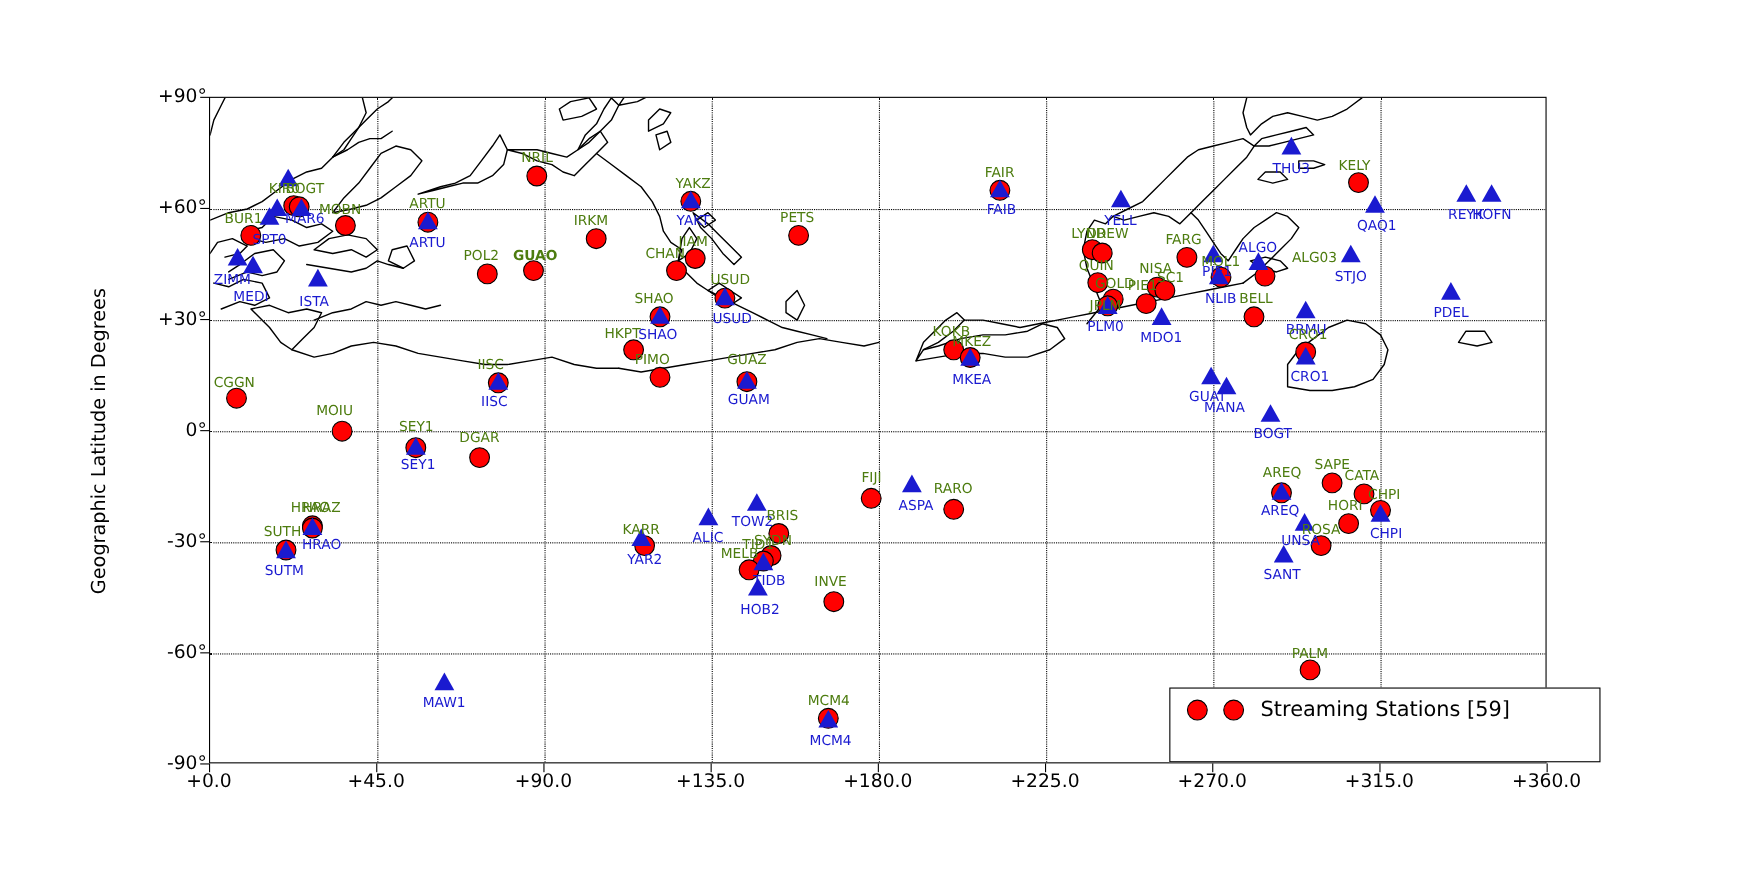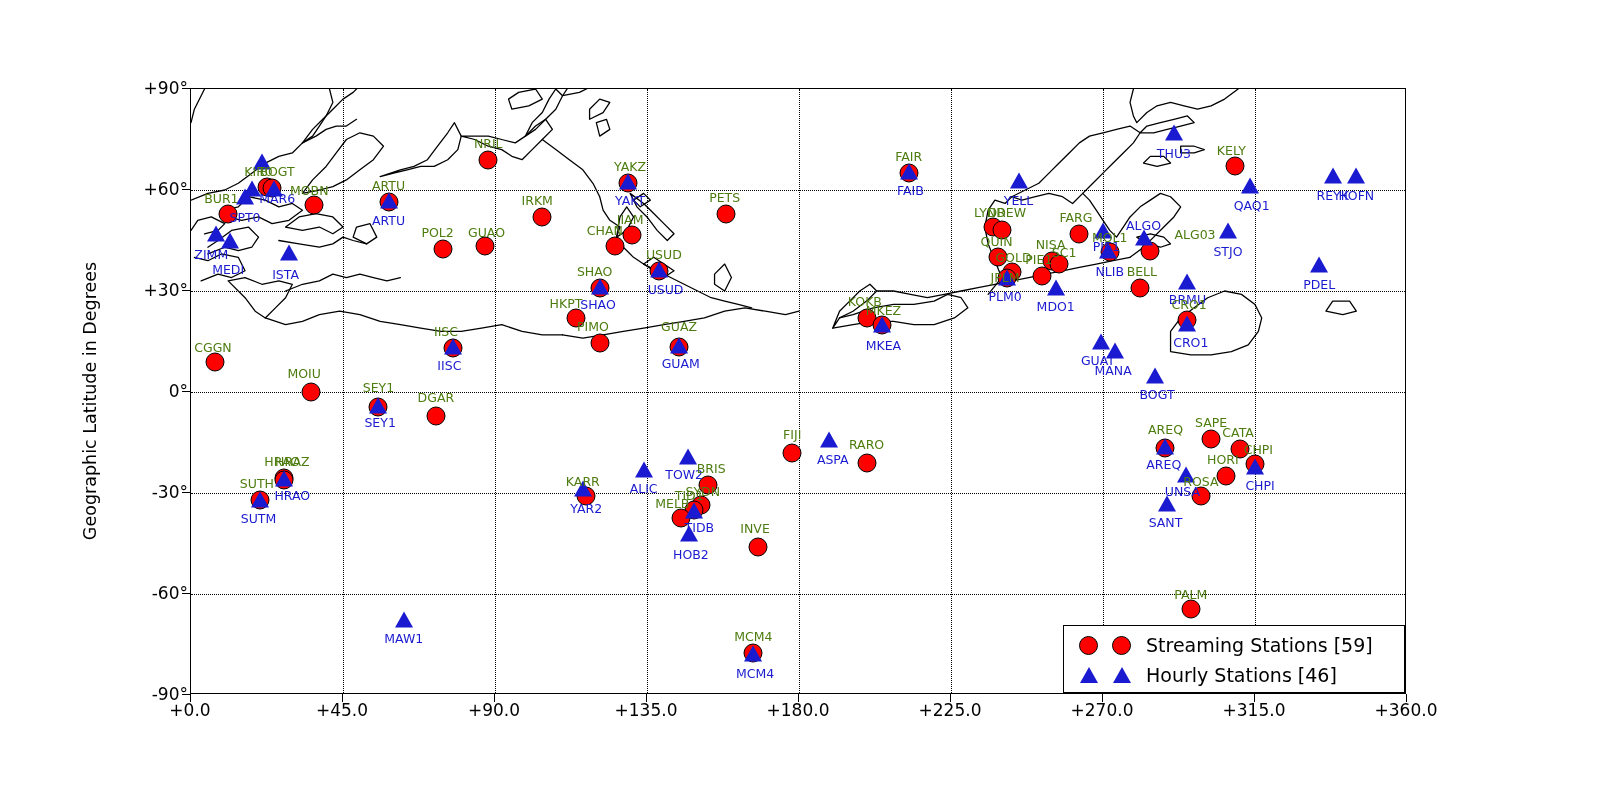--- a/index.html
+++ b/index.html
@@ -19,21 +19,21 @@
   #xlabel{position:absolute;left:190px;top:730px;width:1216px;text-align:center;font-size:17.5px;color:#000;}
   #ylabel{position:absolute;left:-190px;top:391px;width:560px;text-align:center;font-size:17.5px;color:#000;transform:rotate(-90deg);transform-origin:center center;}
   
   .mk{position:absolute;transform:translate(-50%,-50%);}
   .dot{width:19px;height:19px;border-radius:50%;background:#ff0000;border:1px solid #000;box-sizing:border-box;}
   .tri{width:0;height:0;border-left:9px solid transparent;border-right:9px solid transparent;border-bottom:16px solid #1a1ad0;transform:translate(-50%,-60%);}
   .lbl{position:absolute;font-size:12.5px;white-space:nowrap;transform:translate(-50%,-50%);font-family:"DejaVu Sans",sans-serif;}
   .lr{color:#4d7c0f;}
   .lb{color:#1a1ad0;}
   
-  #legend{position:absolute;left:1063px;top:625px;width:342px;height:68px;border:1.2px solid #000;background:#fff;box-sizing:border-box;padding:4px 10px 4px 8px;}
+  #legend{position:absolute;left:1063px;top:625px;width:392px;height:68px;border:1.2px solid #000;background:#fff;box-sizing:border-box;padding:4px 10px 4px 8px;}
   .lgrow{display:flex;align-items:center;height:30px;}
   .lgmk{width:33px;display:flex;justify-content:center;align-items:center;}
   .lgtxt{font-size:19px;color:#000;margin-left:8px;}
   .lgdot{width:19px;height:19px;border-radius:50%;background:#ff0000;border:1px solid #000;box-sizing:border-box;}
   .lgtri{width:0;height:0;border-left:9px solid transparent;border-right:9px solid transparent;border-bottom:16px solid #1a1ad0;}
 </style>
 </head>
 <body>
 
 <div id="root">
@@ -238,21 +238,21 @@
       <div class="lbl lb" style="left: 86.1333px; top: 109.417px;">MAR6</div>
       <div class="lbl lr" style="left: 86.1333px; top: 82.4833px;">BOGT</div>
       <div class="lbl lb" style="left: 20.2667px; top: 164.967px;">ZIMM</div>
       <div class="lbl lb" style="left: 37.1556px; top: 180.117px;">MEDI</div>
       <div class="lbl lb" style="left: 94.5778px; top: 185.167px;">ISTA</div>
       <div class="lbl lr" style="left: 118.222px; top: 101px;">MOBN</div>
       <div class="lbl lr" style="left: 197.6px; top: 95.95px;">ARTU</div>
       <div class="lbl lb" style="left: 197.6px; top: 131.3px;">ARTU</div>
       <div class="lbl lr" style="left: 297.244px; top: 53.8667px;">NRIL</div>
       <div class="lbl lr" style="left: 246.578px; top: 143.083px;">POL2</div>
-      <div class="lbl lr" style="left: 295.556px; top: 143.083px;">GUAO</div>
+      <div class="lbl lr" style="left: 295.556px; top: 143.083px; font-weight: bold;">GUAO</div>
       <div class="lbl lr" style="left: 346.222px; top: 111.1px;">IRKM</div>
       <div class="lbl lr" style="left: 439.111px; top: 77.4333px;">YAKZ</div>
       <div class="lbl lb" style="left: 439.111px; top: 111.1px;">YAKT</div>
       <div class="lbl lr" style="left: 533.689px; top: 107.733px;">PETS</div>
       <div class="lbl lr" style="left: 439.111px; top: 129.617px;">JIAM</div>
       <div class="lbl lr" style="left: 413.778px; top: 141.4px;">CHAN</div>
       <div class="lbl lr" style="left: 472.889px; top: 164.967px;">USUD</div>
       <div class="lbl lb" style="left: 474.578px; top: 200.317px;">USUD</div>
       <div class="lbl lr" style="left: 403.644px; top: 181.8px;">SHAO</div>
       <div class="lbl lb" style="left: 407.022px; top: 215.467px;">SHAO</div>
@@ -343,29 +343,20 @@
   <div id="legend">
     <div class="lgrow">
       <span class="lgmk">
           <span class="lgdot"></span>
         </span>
       <span class="lgmk">
           <span class="lgdot"></span>
         </span>
       <span class="lgtxt">Streaming Stations [59]</span>
     </div>
-    <div class="lgrow">
-      <span class="lgmk">
-          <span class="lgtri"></span>
-        </span>
-      <span class="lgmk">
-          <span class="lgtri"></span>
-        </span>
-      <span class="lgtxt">Hourly Stations [46]</span>
-    </div>
   </div>
 
 <div class="ytick" style="top: 88px; margin-left: 24px;">+90°</div>
     <div class="ytickmark" style="top: 88px;"></div>
     <div class="ytick" style="top: 189px;">+60°</div>
     <div class="ytickmark" style="top: 189px;"></div>
     <div class="ytick" style="top: 290px;">+30°</div>
     <div class="ytickmark" style="top: 290px;"></div>
     <div class="ytick" style="top: 391px;">0°</div>
     <div class="ytickmark" style="top: 391px;"></div>

